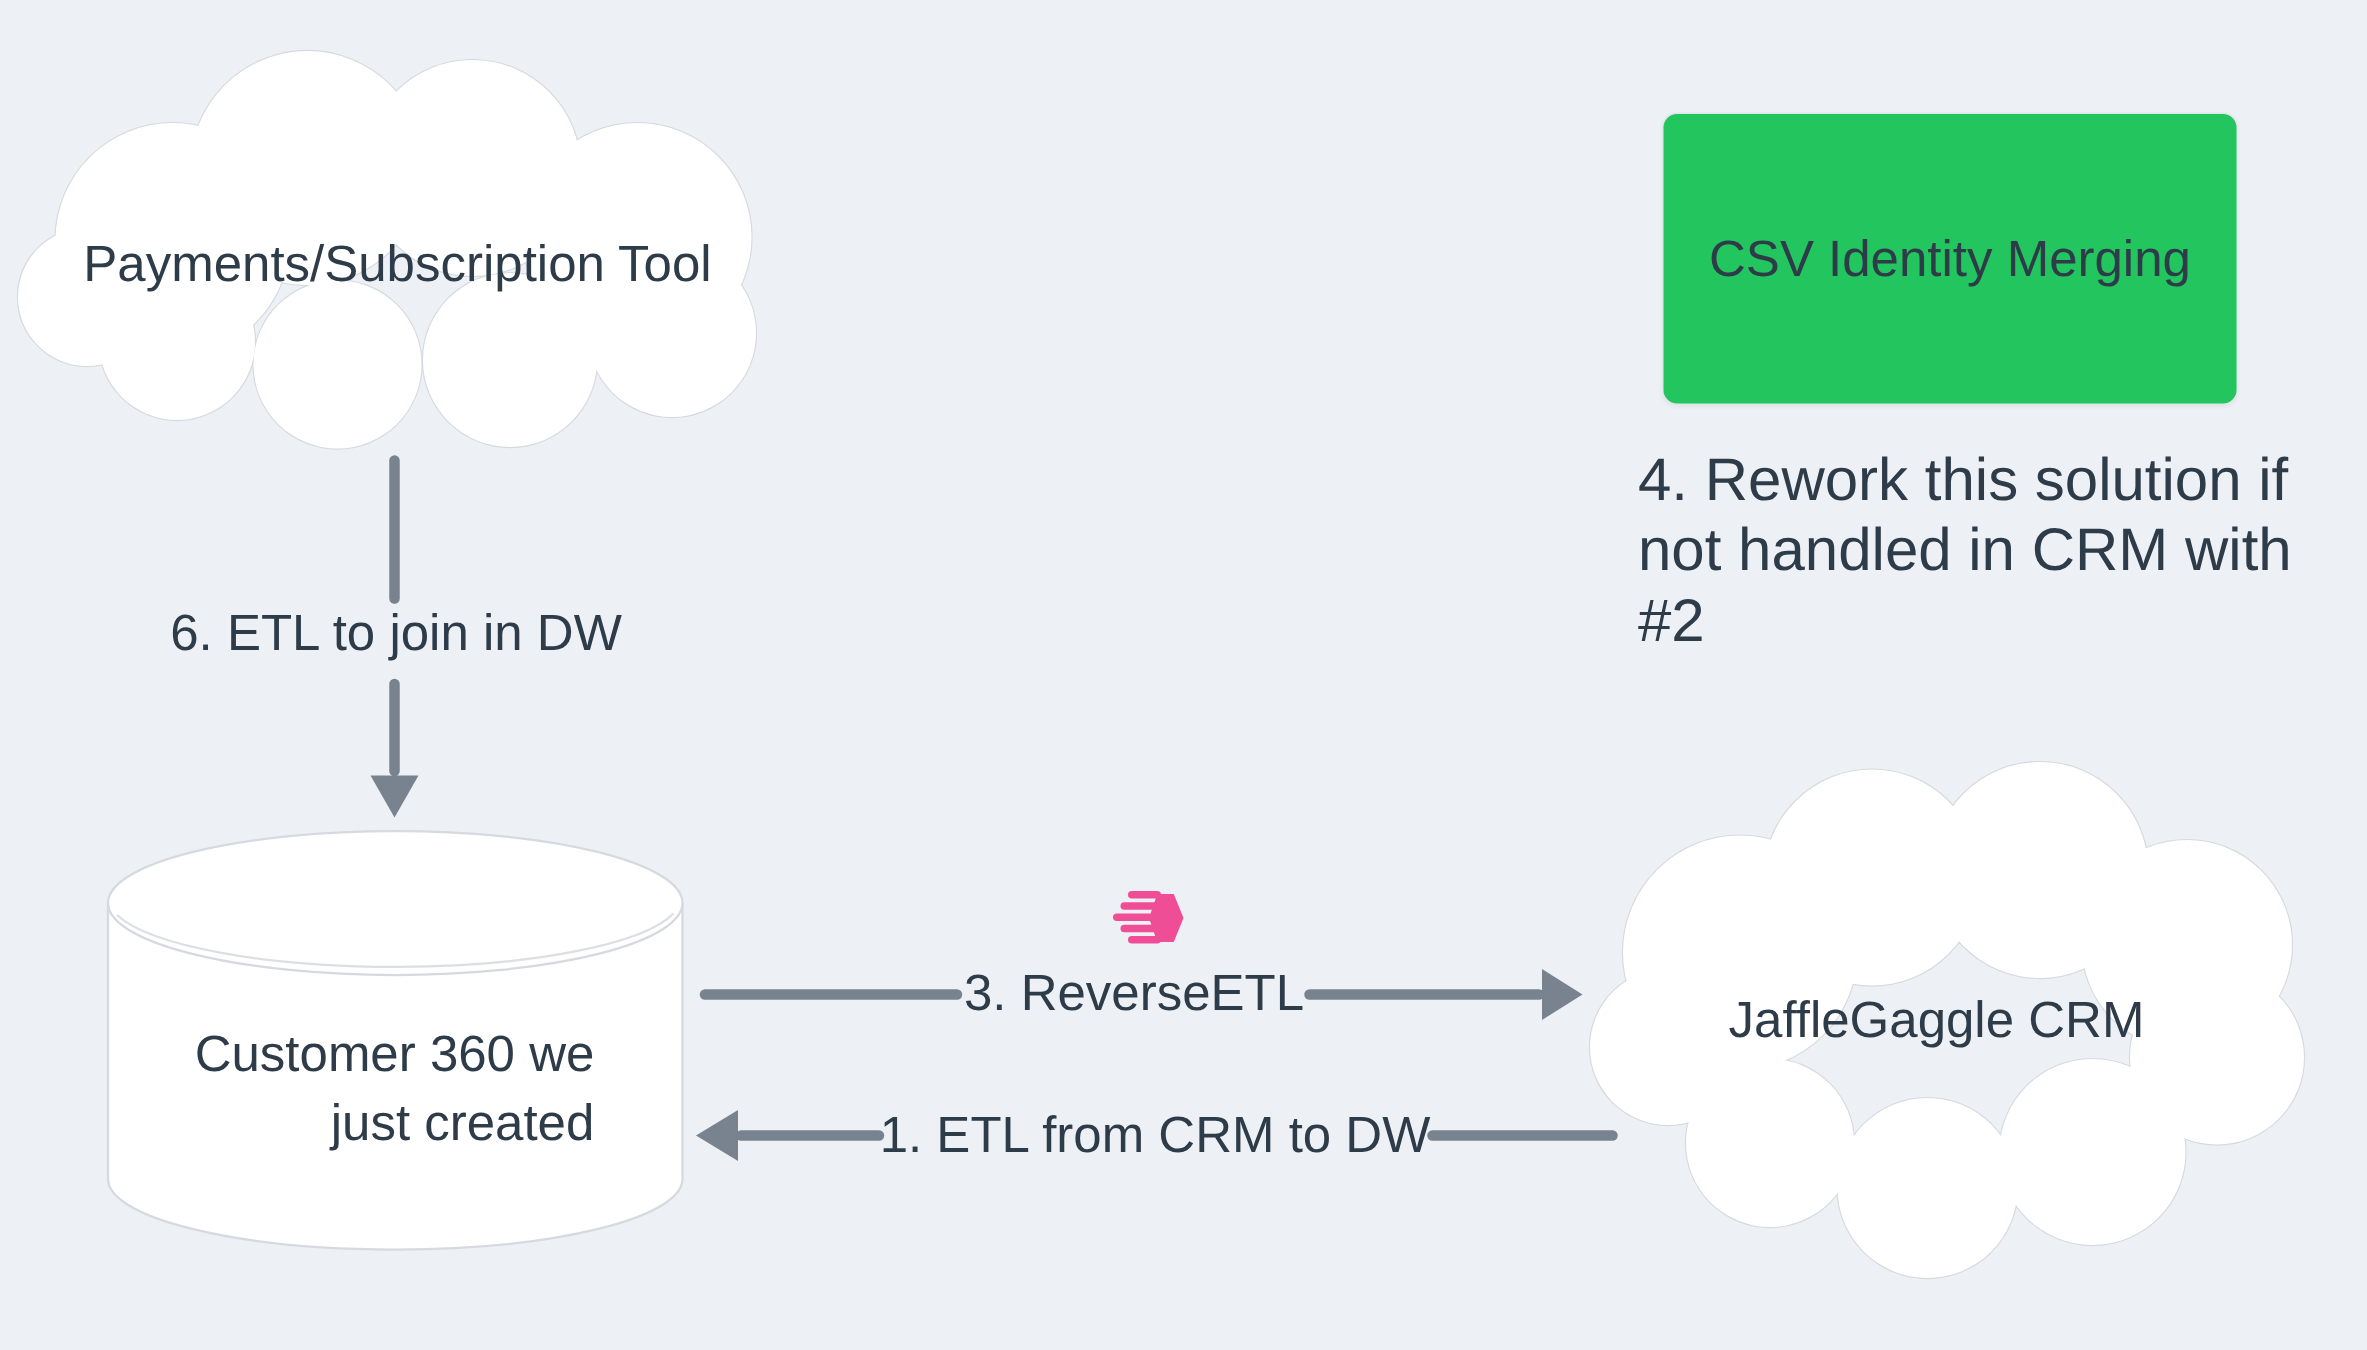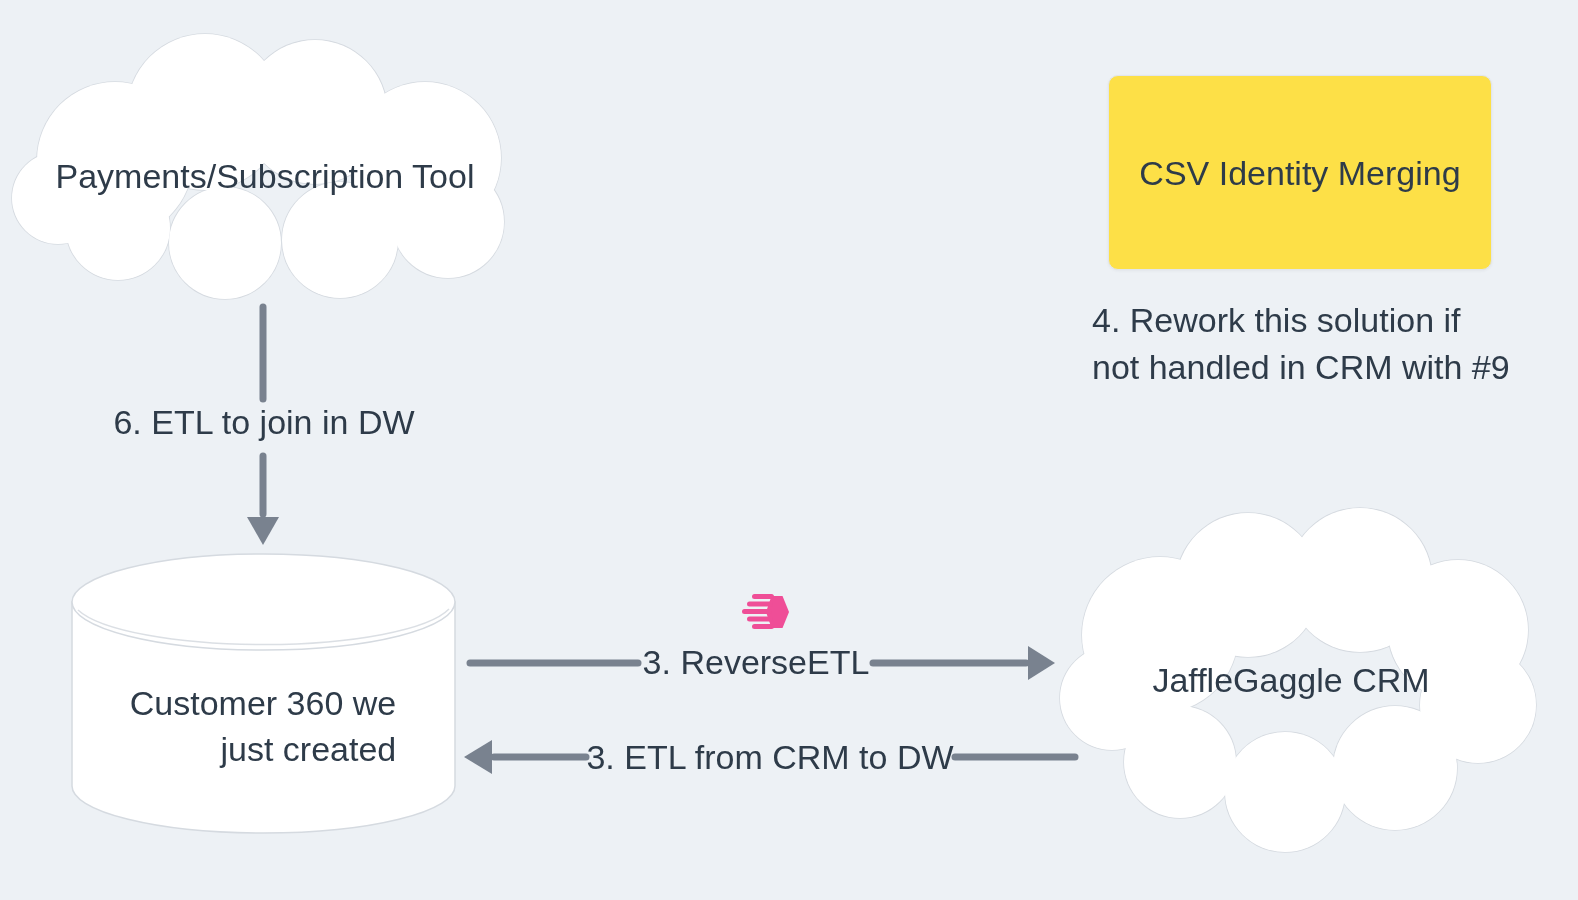--- a/index.html
+++ b/index.html
@@ -25,31 +25,31 @@
     white-space:nowrap;
   }
   .label.centered{
     transform:translate(-50%,-50%);
     text-align:right;
   }
   .card{
     position:absolute;
     left:1108px;top:75px;
     width:382px;height:193px;
-    background:#fde047;
+    background:#22c55e;
     border:1px solid #e2e6eb;
     border-radius:10px;
     box-shadow:0 1px 3px rgba(45,59,74,0.06);
     display:flex;align-items:center;justify-content:center;
   }
   .note{
     position:absolute;
     left:1092px;top:297px;
     color:#2e3b49;
-    font-size:34px;font-weight:500;line-height:47px;
+    font-size:40px;font-weight:500;line-height:47px;
   }
 </style>
 </head>
 <body>
 
 <div class="canvas">
 
   <svg class="shape-layer" width="1578" height="900" viewBox="0 0 1578 900">
 
     <g>
@@ -146,20 +146,20 @@
 
   <div class="label centered" style="left:263px;top:726px;text-align:right">
     <div>Customer 360 we</div>
     <div>just created</div>
   </div>
 
   <div class="label centered" style="left:264px;top:422px">6. ETL to join in DW</div>
 
   <div class="label centered" style="left:756px;top:662px">3. ReverseETL</div>
 
-  <div class="label centered" style="left:770px;top:757px">3. ETL from CRM to DW</div>
+  <div class="label centered" style="left:770px;top:757px">1. ETL from CRM to DW</div>
 
   <div class="note">
     <div>4. Rework this solution if</div>
-    <div>not handled in CRM with #9</div>
+    <div>not handled in CRM with #2</div>
   </div>
 
 </div>
 
 </body></html>

